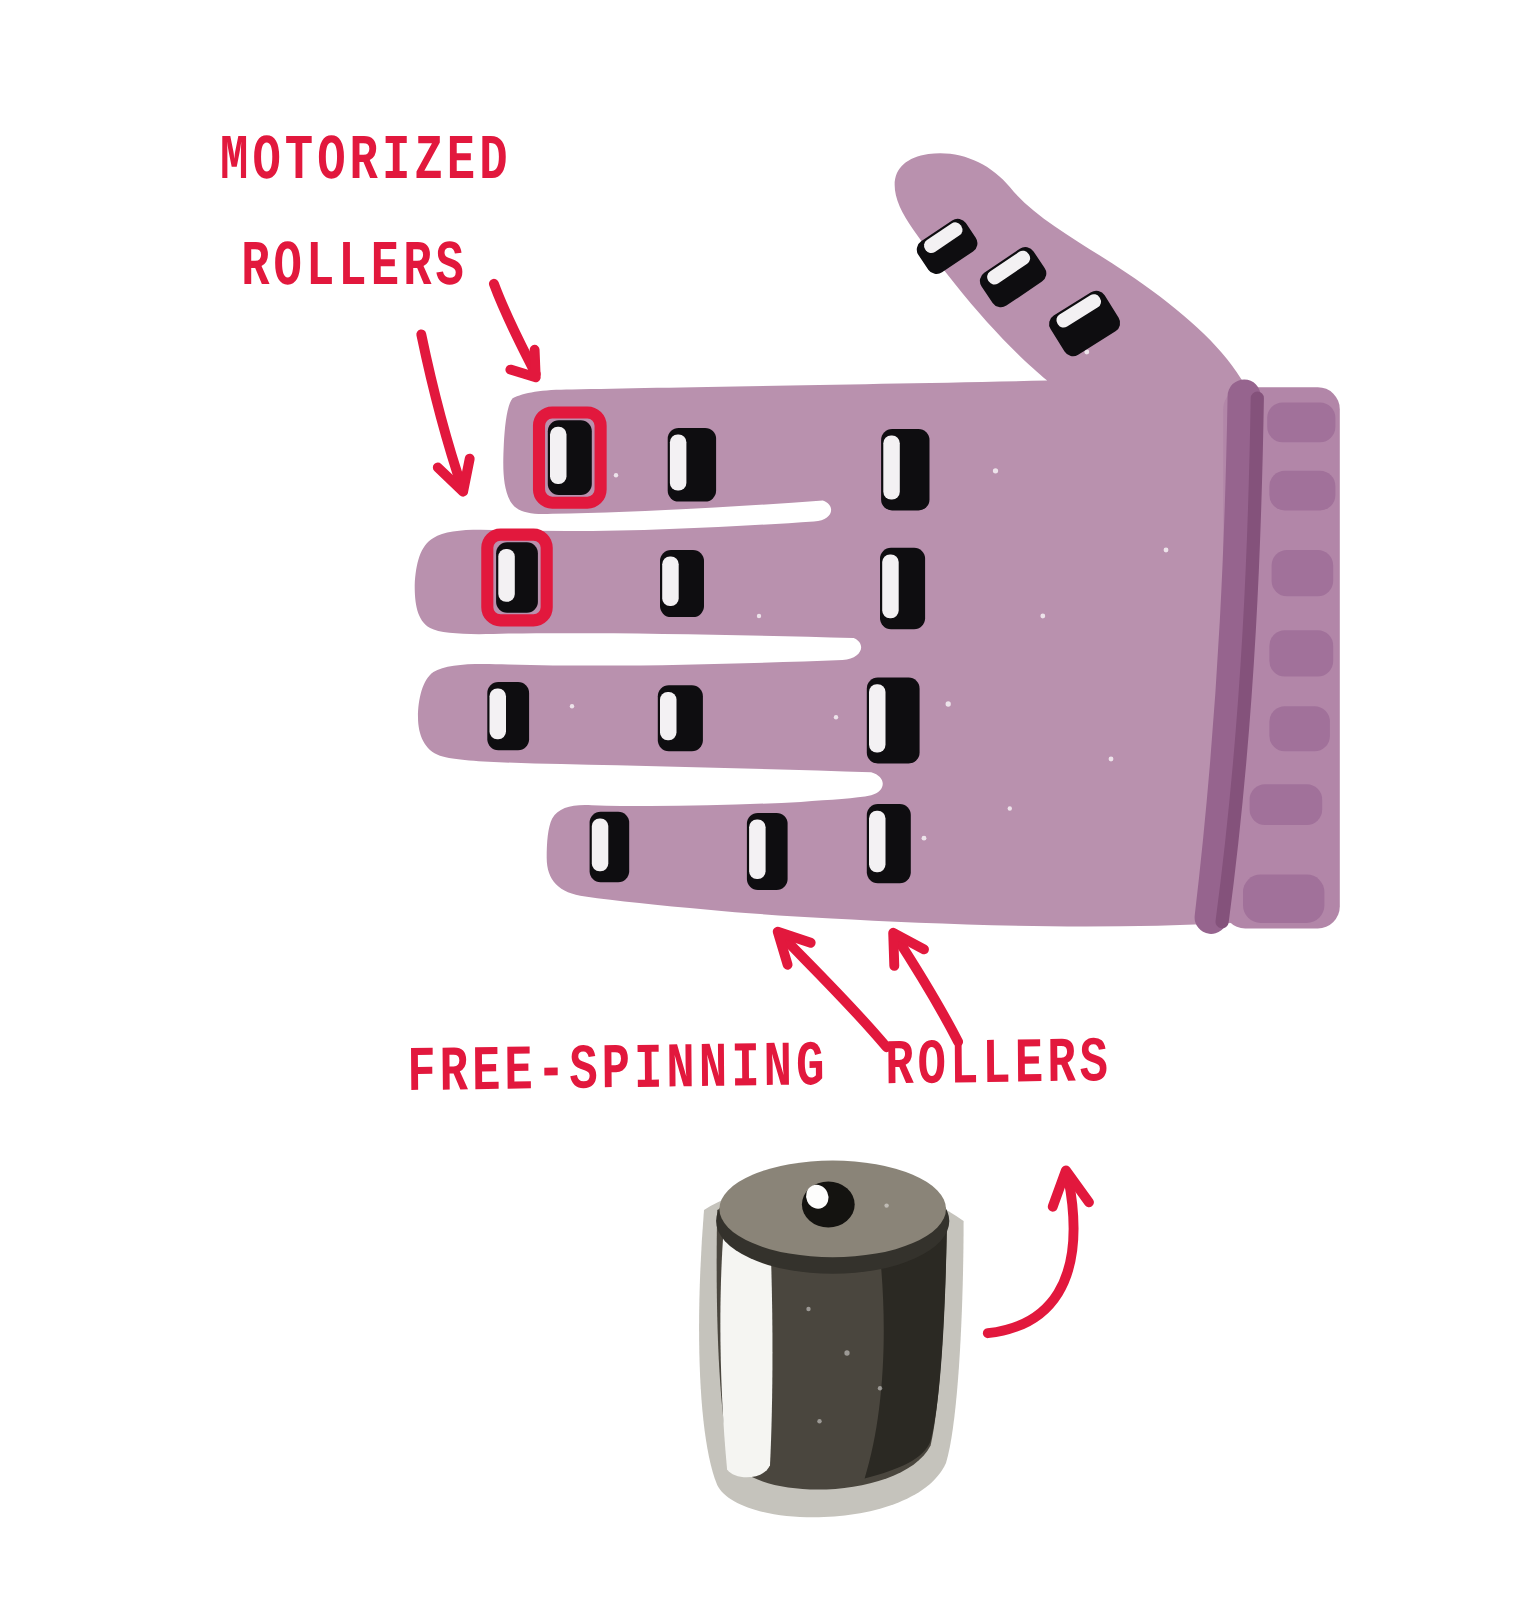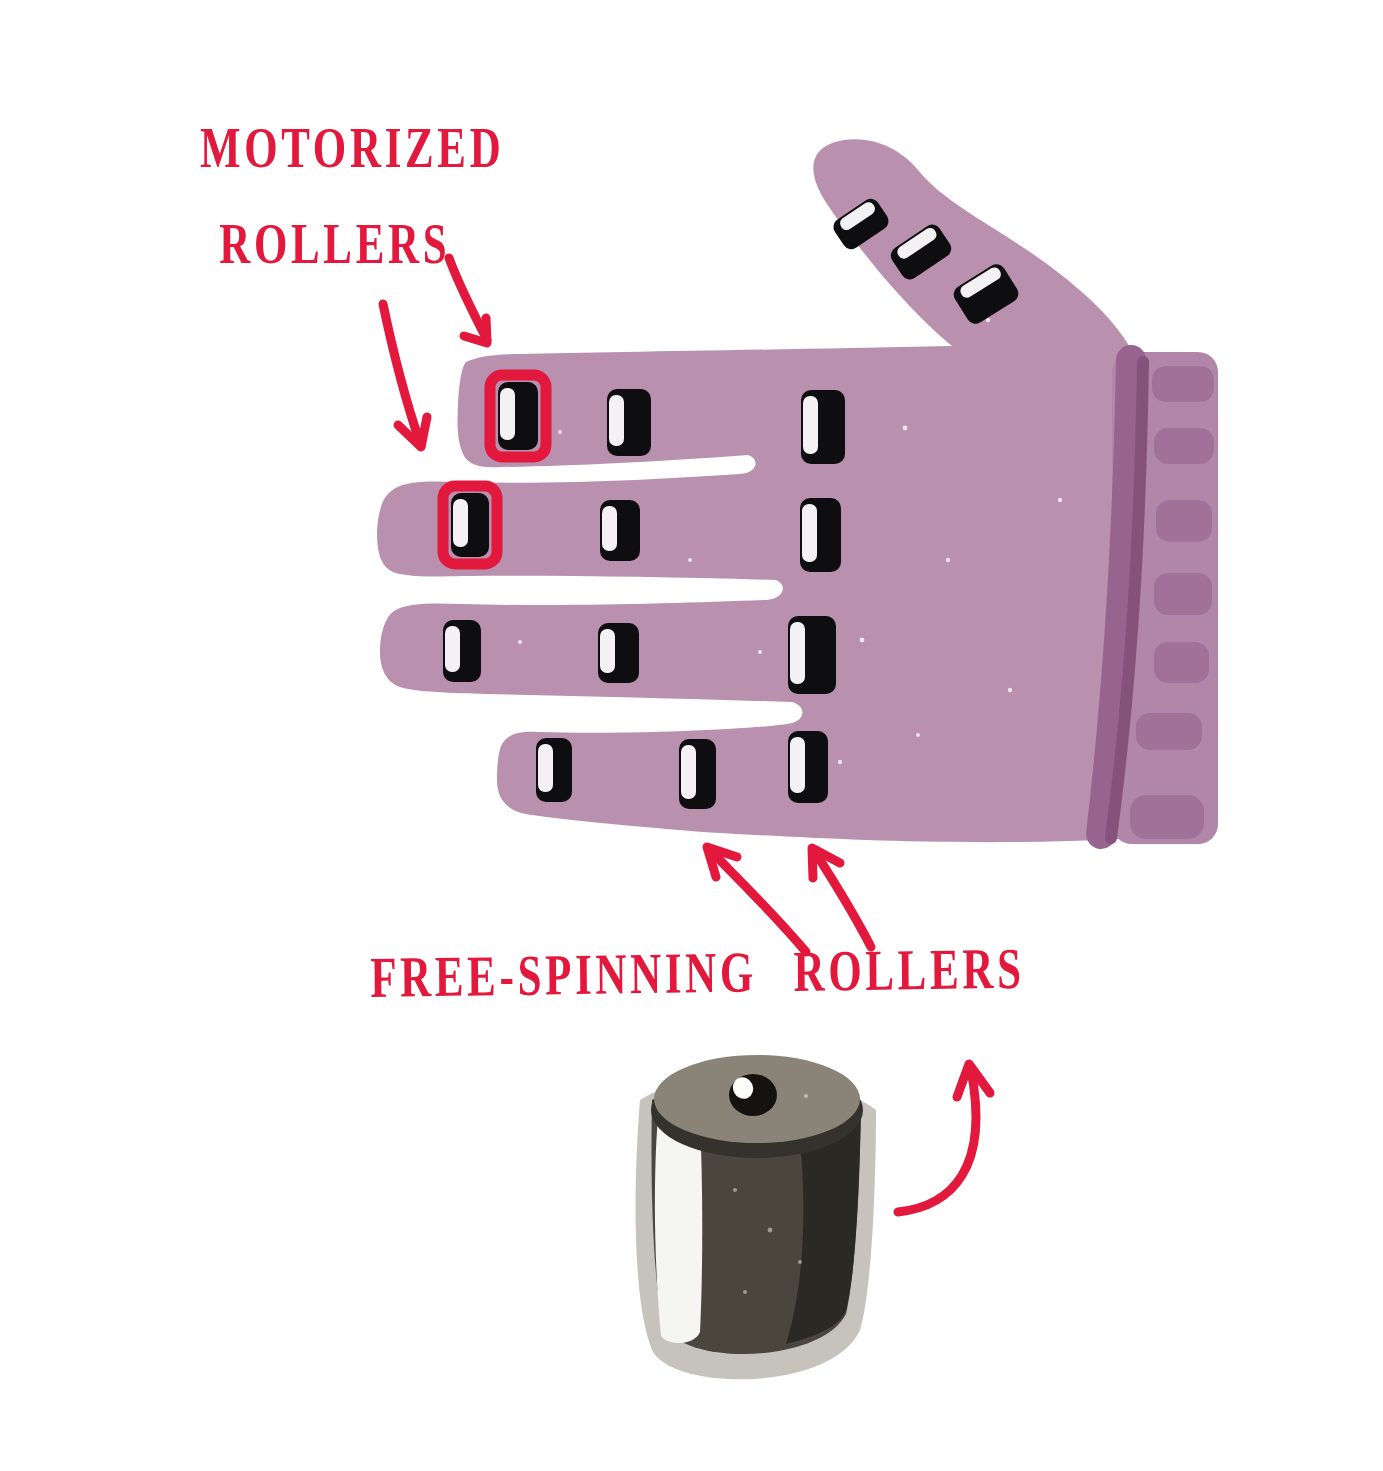--- a/index.html
+++ b/index.html
@@ -1,21 +1,21 @@
 <!DOCTYPE html>
 <html style="--background: #ffffff; --hand: #b991ae; --cuff: #b286a8; --cuff-stripe: #a1719a; --cuff-band: #96648e; --cuff-band-dark: #84527b; --roller-black: #0e0d10; --roller-highlight: #f3f1f3; --annotation-red: #e2183d; --cyl-top: #8a8478; --cyl-rim: #34322c; --cyl-body: #4a463e; --cyl-body-dark: #2b2923; --cyl-highlight: #f5f5f2; --cyl-shadow: #c5c3bc; --cyl-hole: #141310;"><head>
 <meta charset="utf-8">
 <style>
   html,body{margin:0;padding:0;background:#fff;}
   .canvas{
     position:relative;
     width:1266px;height:1471px;
     background:#fff;
     overflow:hidden;
-    font-family:Liberation Serif, serif;
+    font-family:Liberation Mono, monospace;
   }
   svg.scene{position:absolute;left:0;top:0;}
   .label{
     position:absolute;
     color:var(--annotation-red,#e2183d);
     font-weight:700;
     transform:scaleX(0.74);
     transform-origin:left top;
     white-space:nowrap;
     user-select:none;

